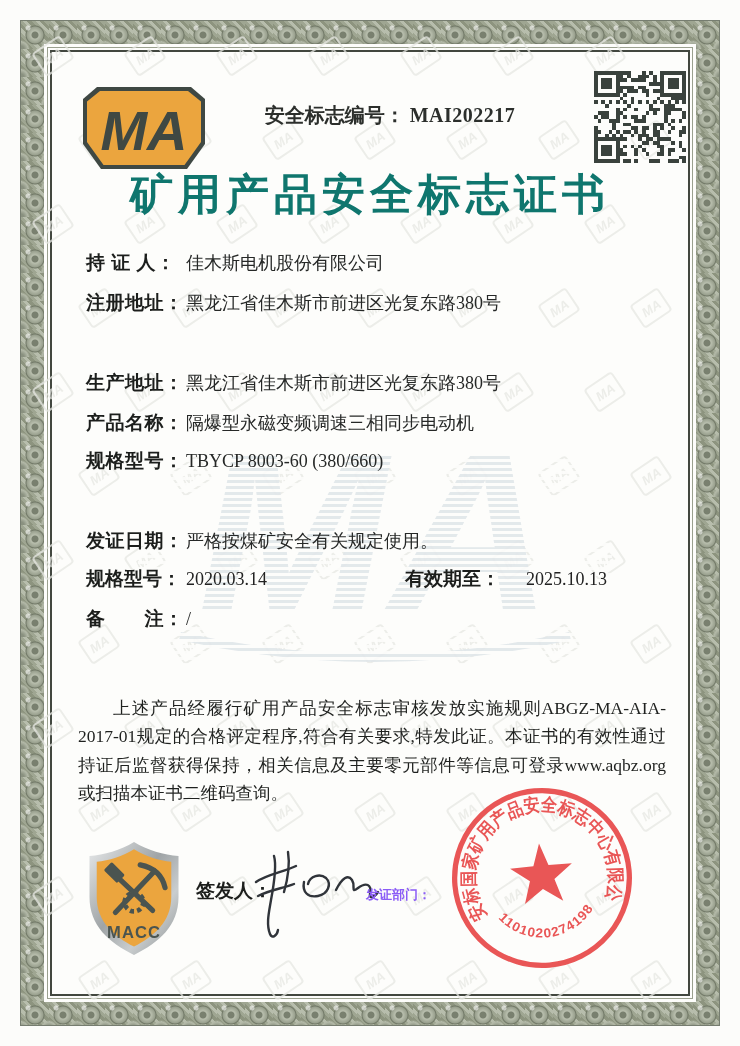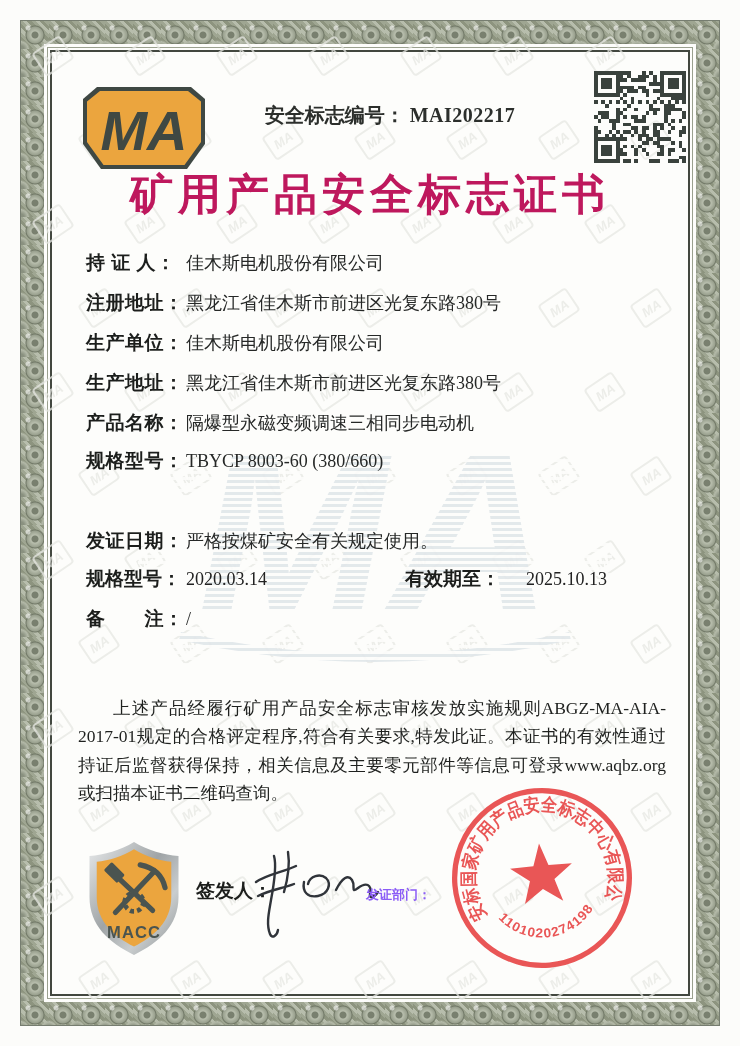--- a/index.html
+++ b/index.html
@@ -46,21 +46,21 @@
   }
   .content { position:absolute; inset:0; z-index:2; }
 
   .ma-logo { position:absolute; left:82px; top:86px; }
   .cert-no { position:absolute; left:235px; top:102px; width:310px; text-align:center;
              font-size:20px; font-weight:bold; color:#2c2f2c; white-space:nowrap; }
   .cert-no .val { font-weight:bold; letter-spacing:.5px;font-family:Liberation Serif, serif; }
   .qr { position:absolute; left:594px; top:71px; width:92px; height:92px; }
 
   .title { position:absolute; left:0; top:166px; width:100%; text-align:center;
-           font-size:43px; font-weight:bold; letter-spacing:5px; color:#be185d; }
+           font-size:43px; font-weight:bold; letter-spacing:5px; color:#0f766e; }
 
   .fields { position:absolute; left:86px; top:250px; width:575px; height:420px; }
   .row { position:absolute; left:0; white-space:nowrap; }
   .flabel { display:inline-block; width:96px;
             font-family:"Liberation Sans", sans-serif; font-weight:bold;
             font-size:19px; color:#1c1e1c; letter-spacing:.5px; }
   .fvalue { font-size:18px; color:#262827;text-align:right; }
   .row.wide .flabel { width:auto; margin-right:10px; }
   .row.wide .fvalue { font-size:16.5px; }
   .dlabel { font-family:"Liberation Sans", sans-serif; font-weight:bold; font-size:19px; color:#1c1e1c; }
@@ -497,24 +497,20 @@
 
     <div class="fields">
       <div class="row" style="top:0">
         <span class="flabel">持 证 人：</span>
         <span class="fvalue">佳木斯电机股份有限公司</span>
       </div>
       <div class="row" style="top:40px">
         <span class="flabel">注册地址：</span>
         <span class="fvalue">黑龙江省佳木斯市前进区光复东路380号</span>
       </div>
-      <div class="row" style="top:80px">
-        <span class="flabel">生产单位：</span>
-        <span class="fvalue">佳木斯电机股份有限公司</span>
-      </div>
       <div class="row" style="top:120px">
         <span class="flabel">生产地址：</span>
         <span class="fvalue">黑龙江省佳木斯市前进区光复东路380号</span>
       </div>
       <div class="row" style="top:160px">
         <span class="flabel">产品名称：</span>
         <span class="fvalue">隔爆型永磁变频调速三相同步电动机</span>
       </div>
       <div class="row" style="top:198px">
         <span class="flabel">规格型号：</span>

